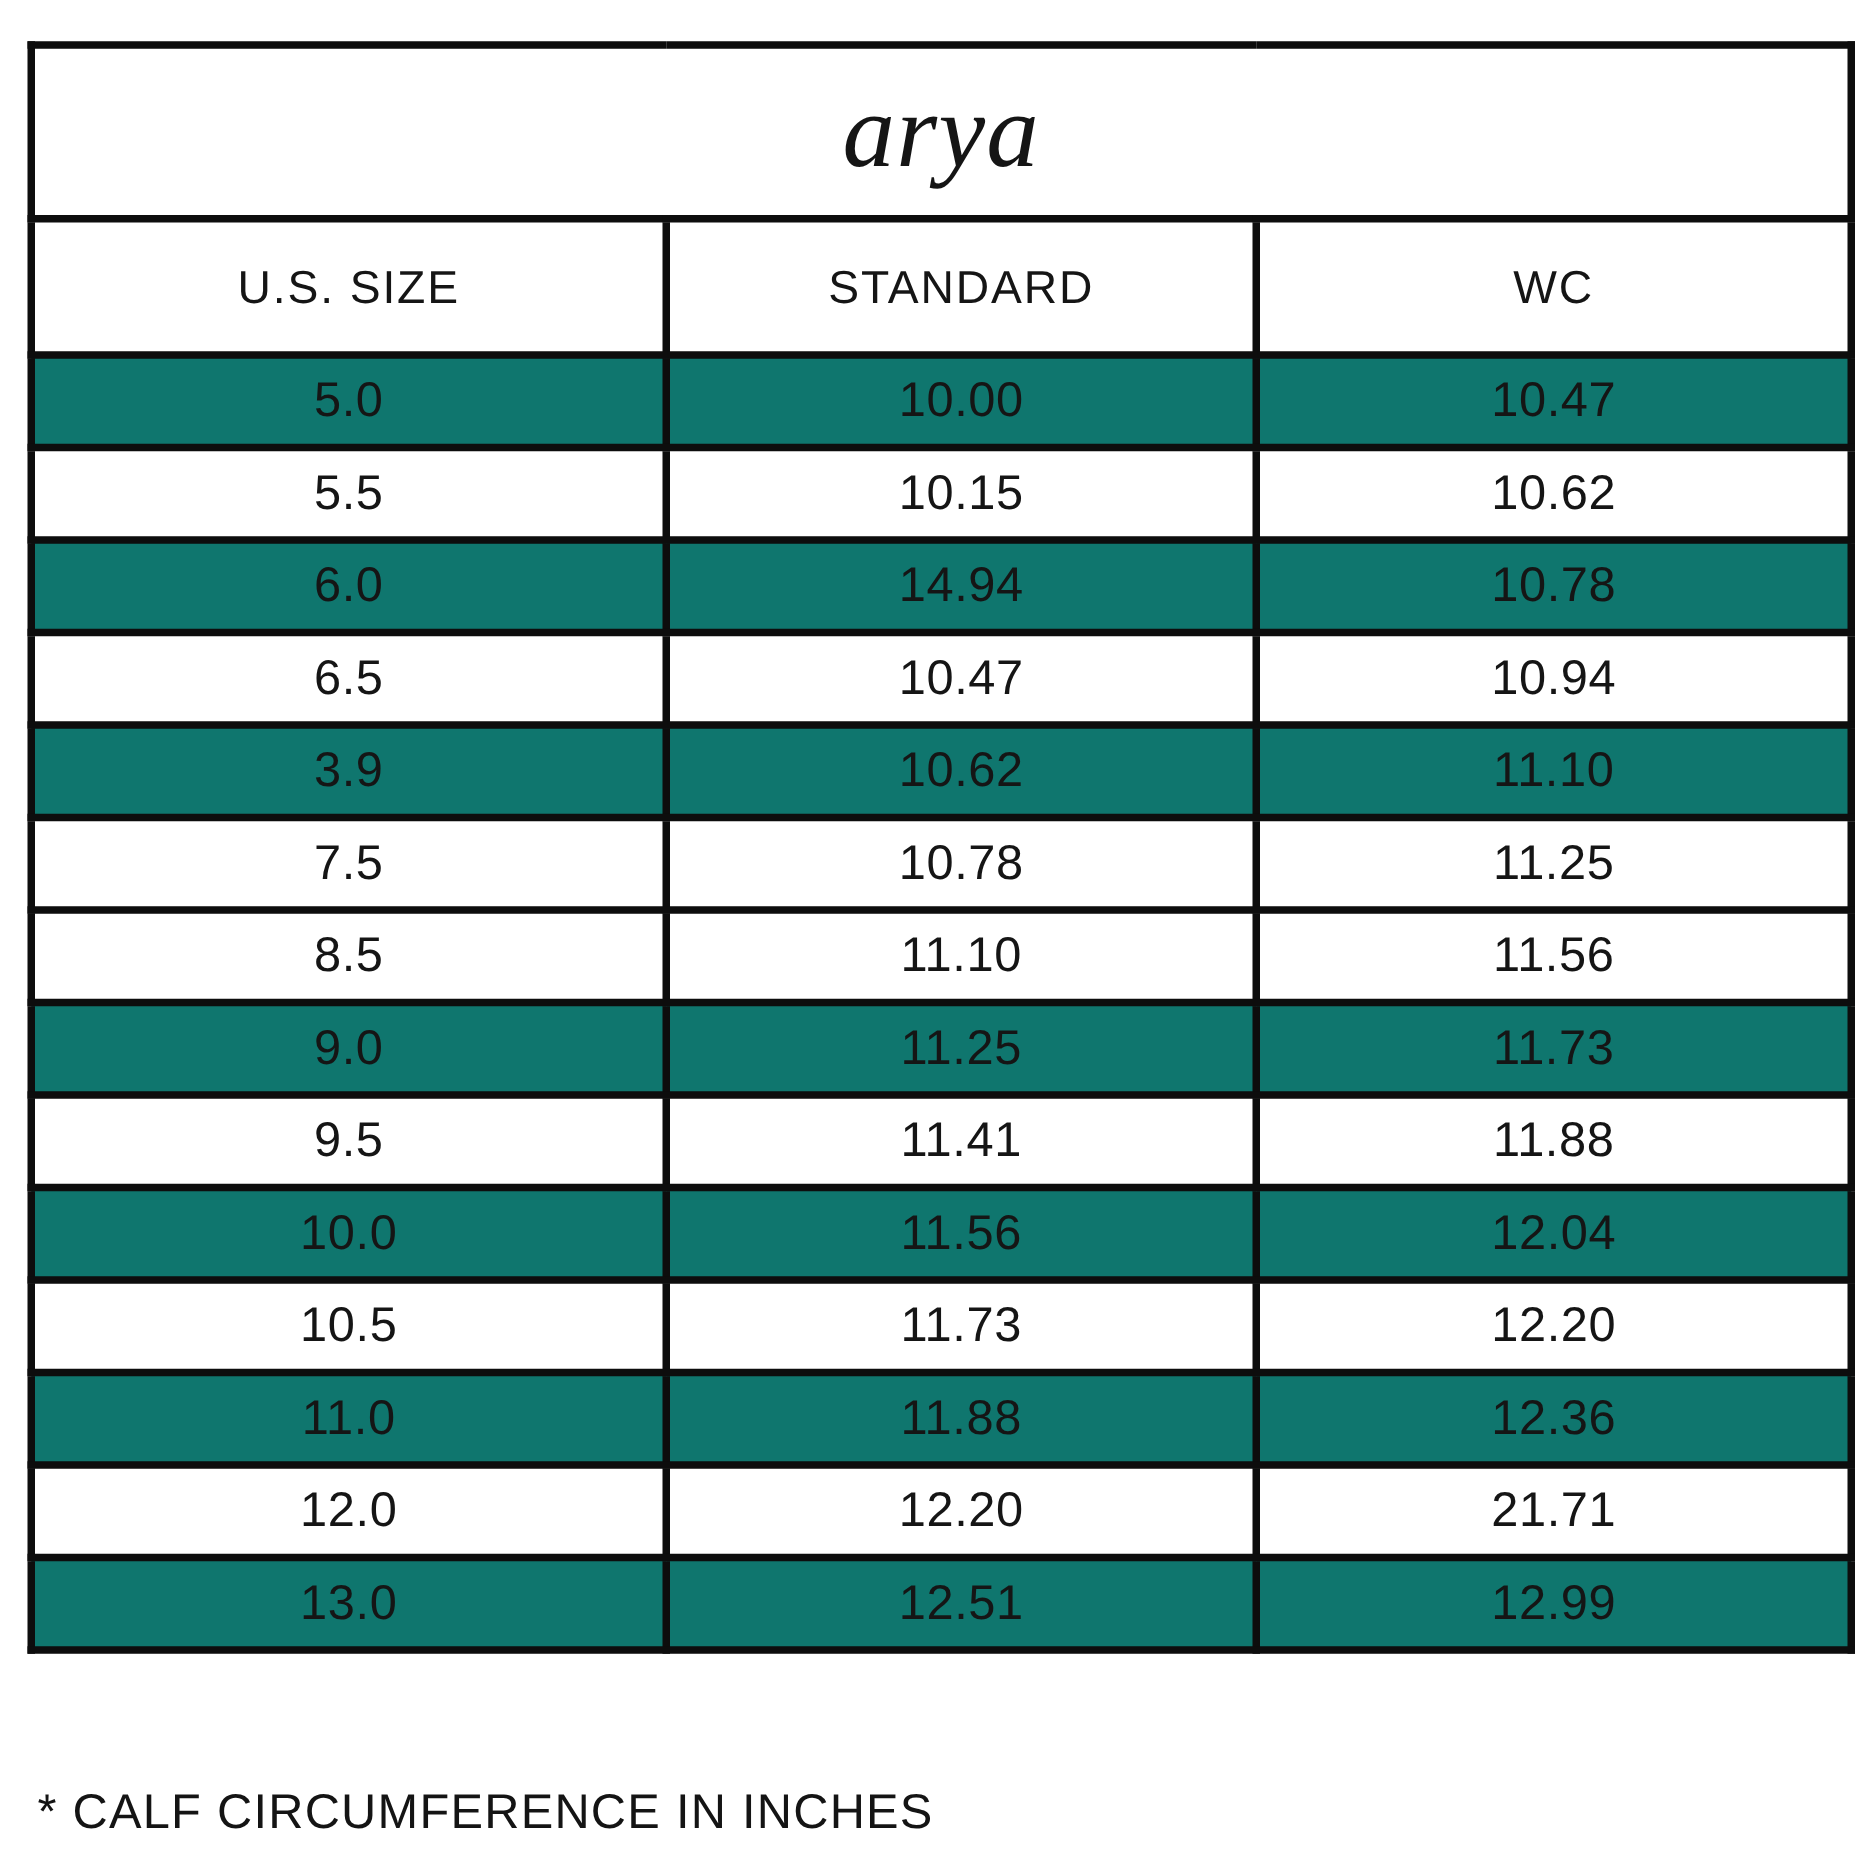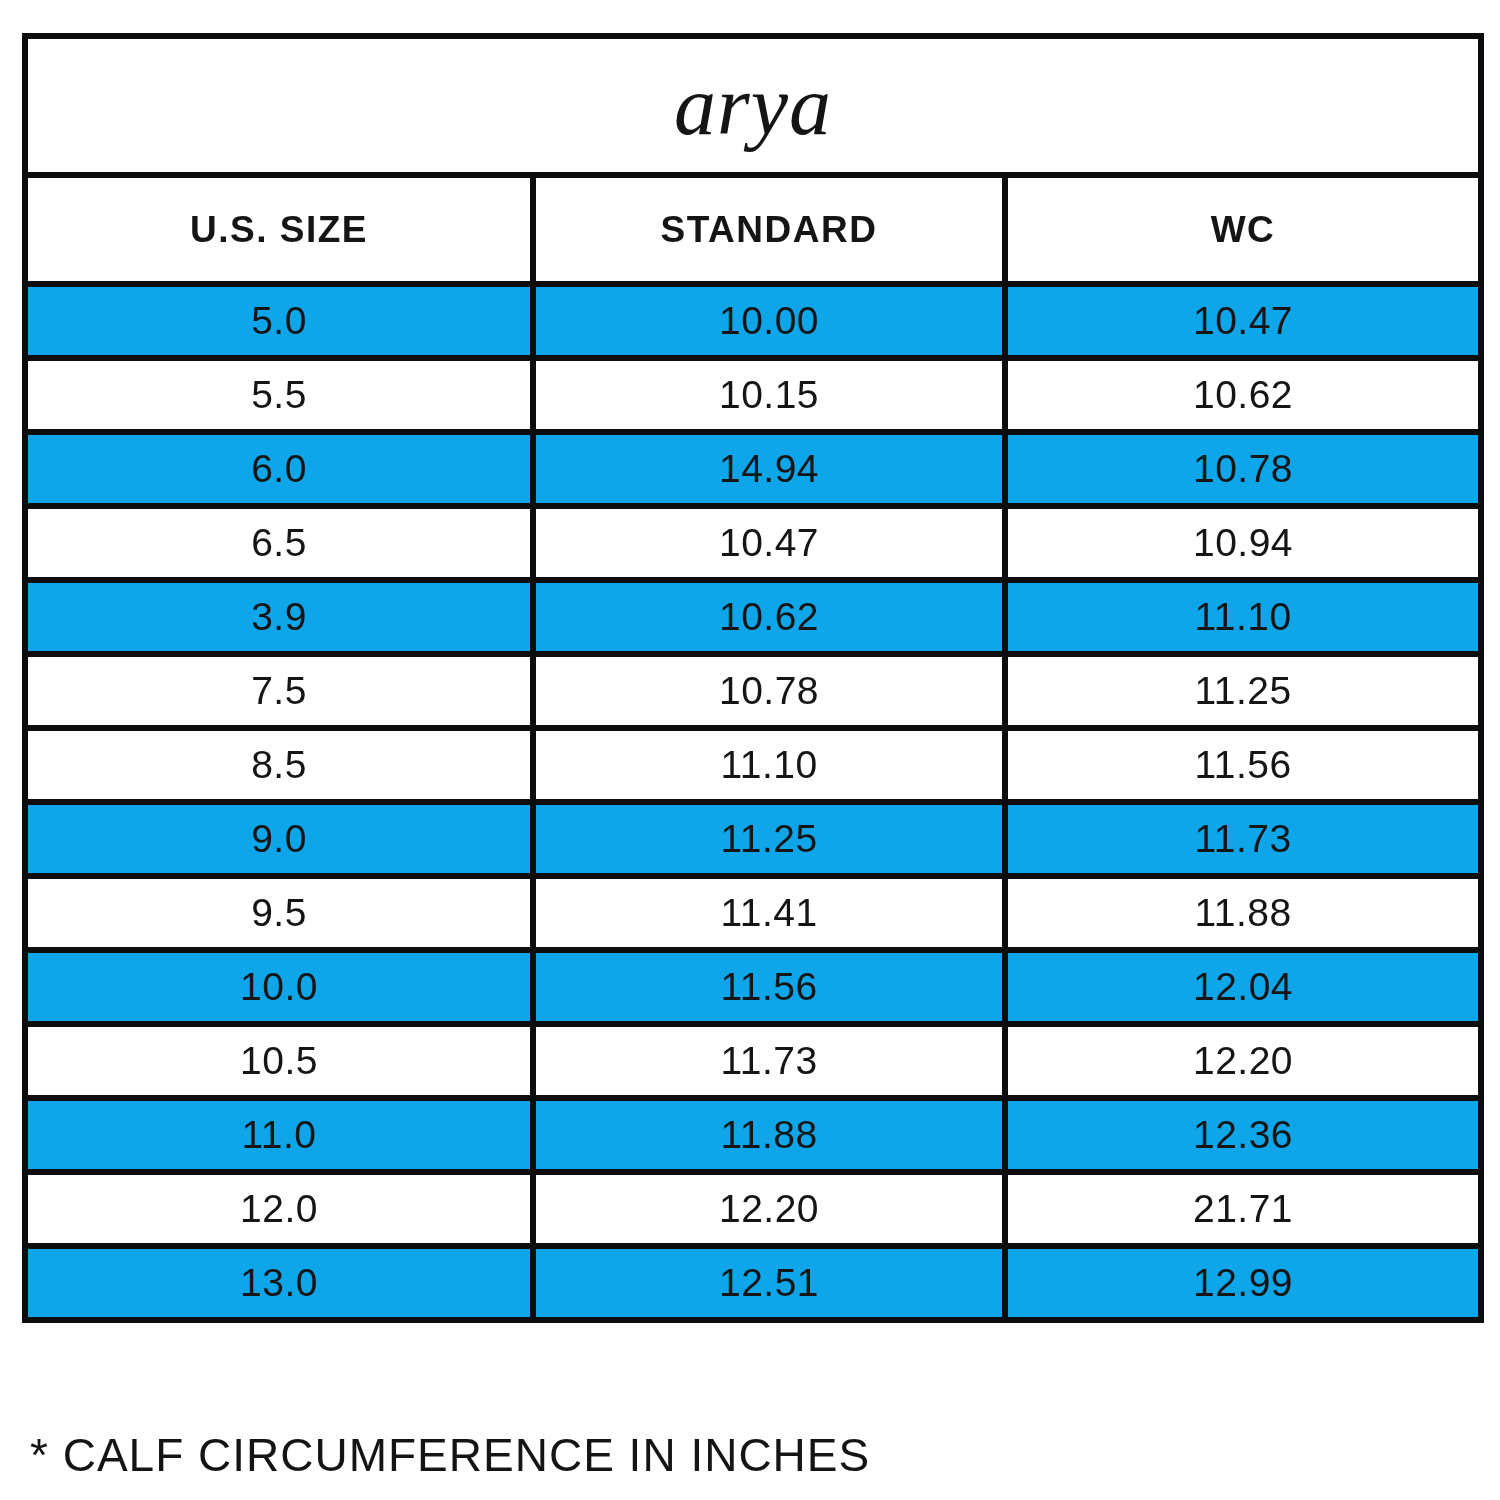--- a/index.html
+++ b/index.html
@@ -38,39 +38,39 @@
     height: 133px;
     font-family: "Liberation Serif", "DejaVu Serif", serif;
     font-style: italic;
     font-weight: normal;
     font-size: 84px;
     letter-spacing: 1px;
     background: #ffffff;
   }
   .header-cell {
     height: 103px;
-    font-weight: bold;
+    font-weight: normal;
     font-size: 37px;
     letter-spacing: 1.5px;
     background: #ffffff;
   }
   tbody.data-body td {
     height: 68px;
     font-size: 39px;
     letter-spacing: 0.5px;
     background: #ffffff;
   }
   tbody.data-body tr.stripe td {
-    background: #0ea5e9;
+    background: #0f766e;
   }
   .footnote {
     position: absolute;
     left: 30px;
     top: 1428px;
-    font-size: 46px;
+    font-size: 39px;
     letter-spacing: 1px;
     color: #141414;
     white-space: nowrap;
   }
 </style>
 </head>
 <body>
 
 <div class="stage">
 

